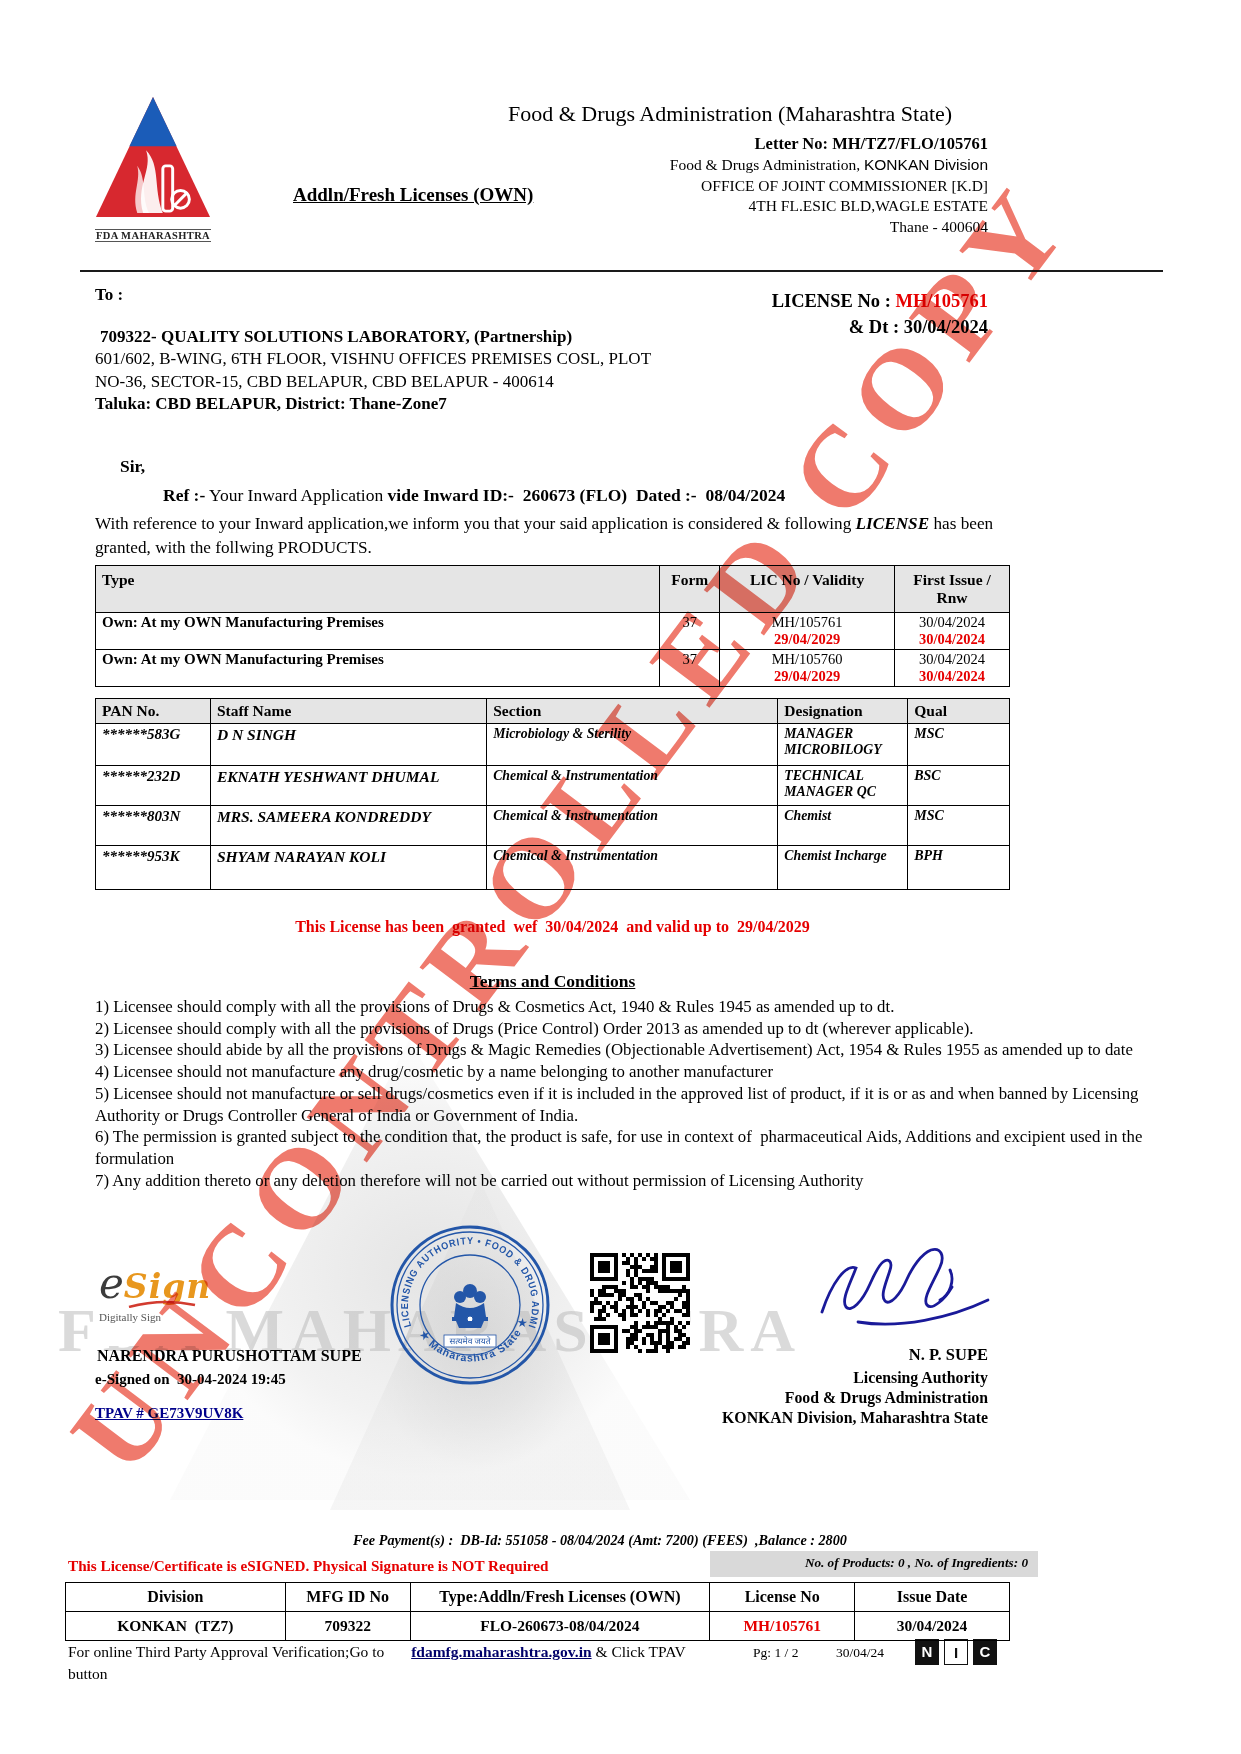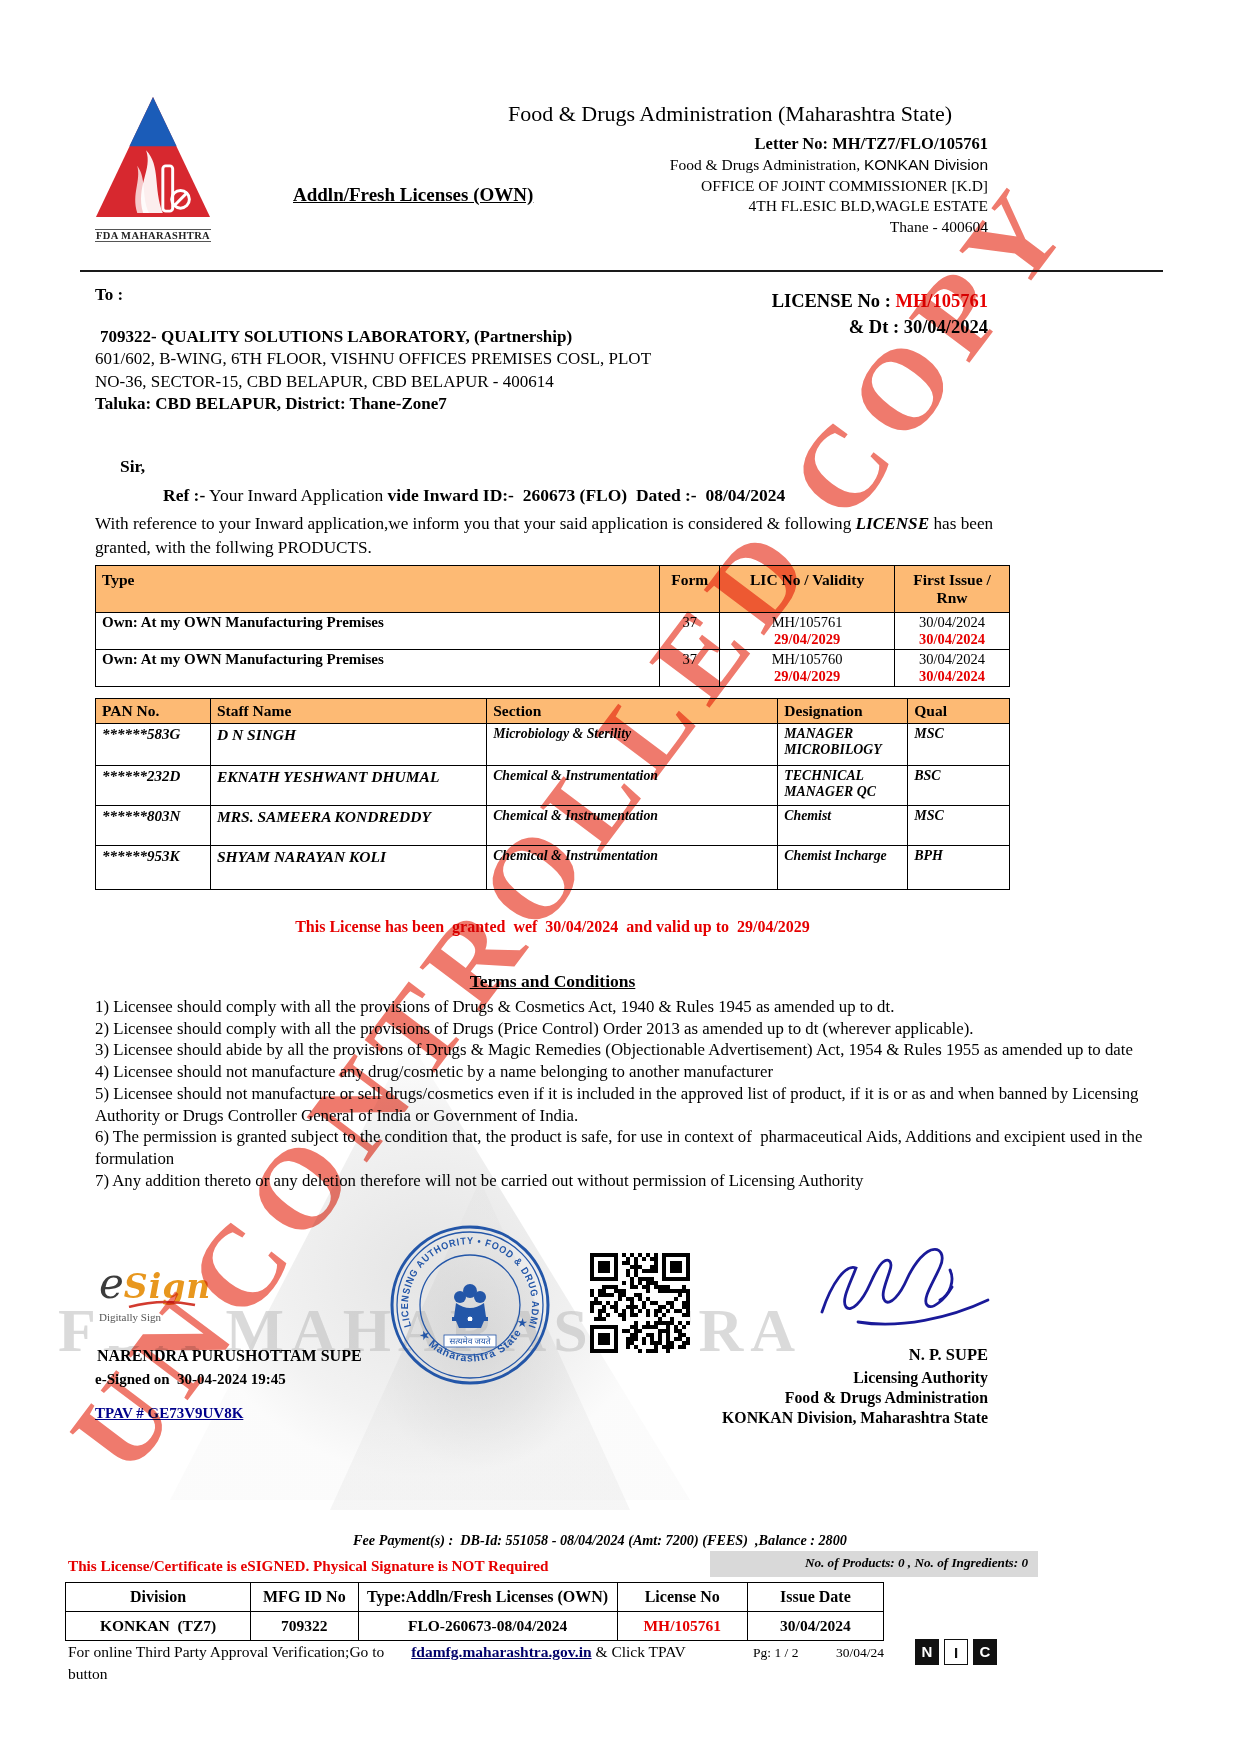--- a/index.html
+++ b/index.html
@@ -49,21 +49,21 @@
      font-size:18.5px;font-weight:bold;line-height:26px;}
 
   .sir{left:120px;top:456px;z-index:1;font-size:17.5px;font-weight:bold;}
   .refline{left:163px;top:485px;z-index:1;font-size:17.5px;}
   .intro{left:95px;top:512px;width:928px;z-index:1;font-size:17.2px;line-height:23.5px;}
   .intro .em{font-weight:bold;font-style:italic;}
 
   
   table.tbl{border-collapse:collapse;z-index:2;position:absolute;background:transparent;}
   .tbl th,.tbl td{border:1.4px solid #000;}
-  .tbl thead th{background:#fdba74;font-weight:bold;text-align:center;}
+  .tbl thead th{background:#e5e5e5;font-weight:bold;text-align:center;}
 
   .lic-tbl{left:95px;top:565px;width:915px;}
   .lic-tbl thead th{font-size:15.5px;padding:5px 6px;height:36px;vertical-align:top;text-align:center;}
   .lic-tbl thead th.left{text-align:left;}
   .lic-tbl td{font-size:14.5px;line-height:16.5px;padding:1px 6px;vertical-align:top;height:34px;}
   .lic-tbl td.type{font-weight:bold;font-size:15px;}
 
   .staff-tbl{left:95px;top:698px;width:915px;}
   .staff-tbl thead th{font-size:15.5px;padding:2px 6px;text-align:left;height:20px;}
   .staff-tbl td{padding:2px 6px;vertical-align:top;font-weight:bold;font-style:italic;}
@@ -97,21 +97,21 @@
      font-size:15.8px;font-weight:bold;line-height:20px;}
   .authority .aname{font-size:16.5px;margin-bottom:3px;}
 
   .fee-line{left:160px;top:1532px;width:880px;z-index:1;text-align:center;
      font-size:14.2px;font-weight:bold;font-style:italic;}
   .esigned-notice{left:68px;top:1557px;z-index:1;font-size:15.2px;font-weight:bold;color:#e60000;}
   .products-box{left:710px;top:1551px;width:328px;height:26px;z-index:1;background:#d9d9d9;
      font-size:13.2px;font-weight:bold;font-style:italic;text-align:right;
      padding:4px 10px 0 0;box-sizing:border-box;}
 
-  .sum-tbl{left:65px;top:1582px;width:819px;}
+  .sum-tbl{left:65px;top:1582px;width:945px;}
   .sum-tbl th,.sum-tbl td{border:1.6px solid #000;}
   .sum-tbl thead th{background:#fff;font-size:16px;padding:3px;height:22px;}
   .sum-tbl td{font-size:15.5px;font-weight:bold;text-align:center;padding:3px;height:22px;}
 
   .footer-text{left:68px;top:1641px;width:700px;z-index:1;font-size:15.5px;line-height:22px;}
   .footer-link{font-weight:bold;text-decoration:underline;color:#00006a;cursor:pointer;margin-left:23px;}
   .pg{left:753px;top:1645px;z-index:1;font-size:13.5px;}
   .fdate{left:836px;top:1645px;z-index:1;font-size:13.5px;}
   .nic{left:915px;top:1639px;z-index:1;display:flex;gap:5px;}
   .nic span{display:inline-block;width:24px;height:26px;text-align:center;line-height:26px;

